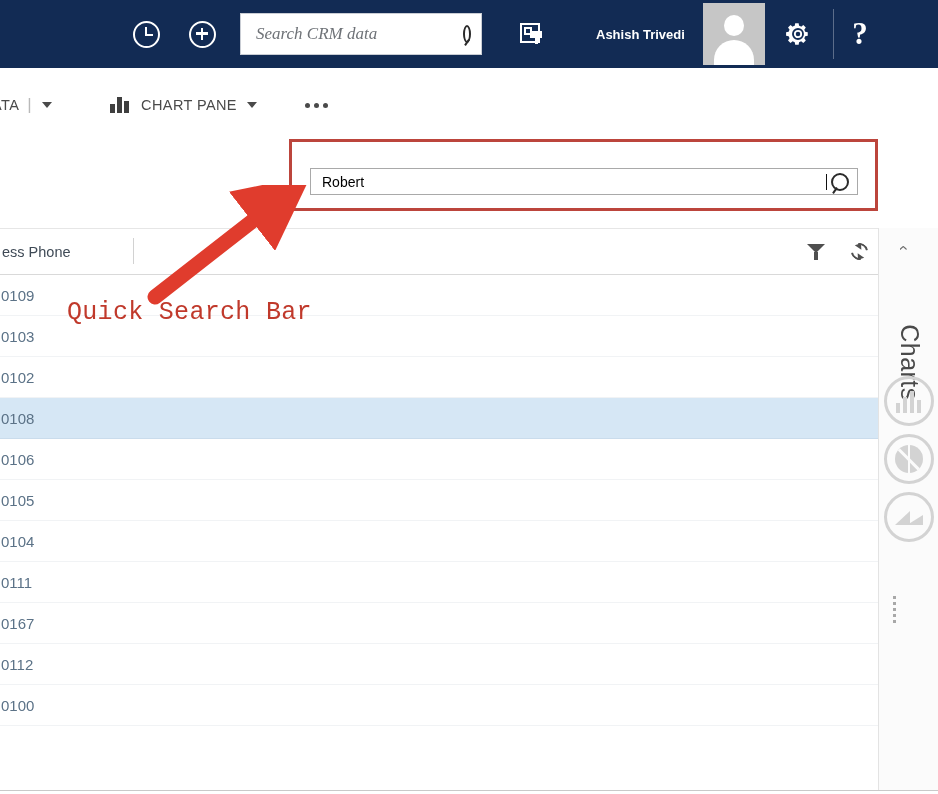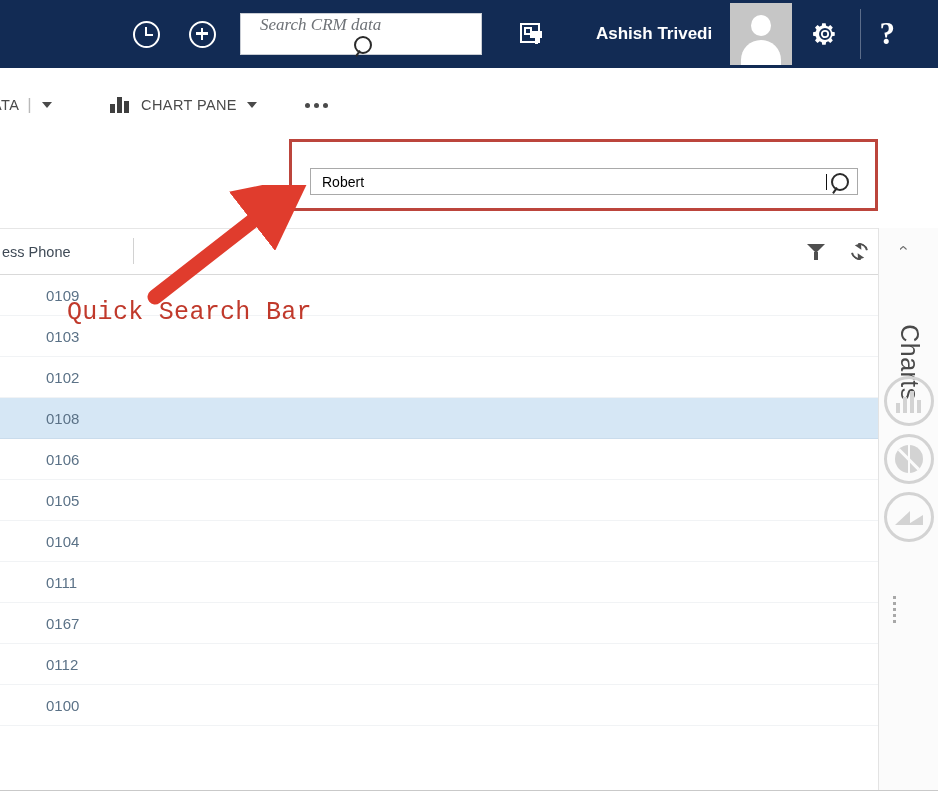--- a/index.html
+++ b/index.html
@@ -69,21 +69,20 @@
 
   .crm-search {
     margin-left: 18px;
     width: 242px; height: 42px;
     background: #ffffff;
     border: 1px solid #c9cdd4;
     display: flex;
     align-items: center;
     box-sizing: border-box;
     padding: 0 10px 0 13px;
-    flex-direction: column;
   }
   .crm-search input {
     border: none;
     outline: none;
     flex: 1;
     font-family: "Liberation Serif", serif;
     font-style: italic;
     font-size: 17px;
     color: #666a6f;
     background: transparent;
@@ -140,21 +139,21 @@
   .advfind-icon .funnel::after {
     content: "";
     position: absolute;
     left: -1.5px; top: -1px;
     width: 3px; height: 7px;
     background: #ffffff;
   }
 
   .user-name {
     color: #ffffff;
-    font-size: 17px;
+    font-size: 13px;
     font-weight: bold;
     margin-left: 44px;
     white-space: nowrap;
   }
   .avatar {
     margin-left: 18px;
     width: 62px; height: 62px;
     background: #c6c6c6;
     position: relative;
     overflow: hidden;
@@ -371,21 +370,20 @@
 
   .grid-rows { position: relative; }
   .grid-row {
     height: 41px;
     display: flex;
     align-items: center;
     border-bottom: 1px solid #f1f3f5;
     font-size: 15px;
     color: #5b7287;
     box-sizing: border-box;
-    padding-left: 45px;
   }
   .grid-row.selected {
     background: #d6e7f5;
     border-bottom: 1px solid #cadcec;
   }
   .grid-row .cell {
     padding-left: 1px;
     width: 134px;
   }
 

